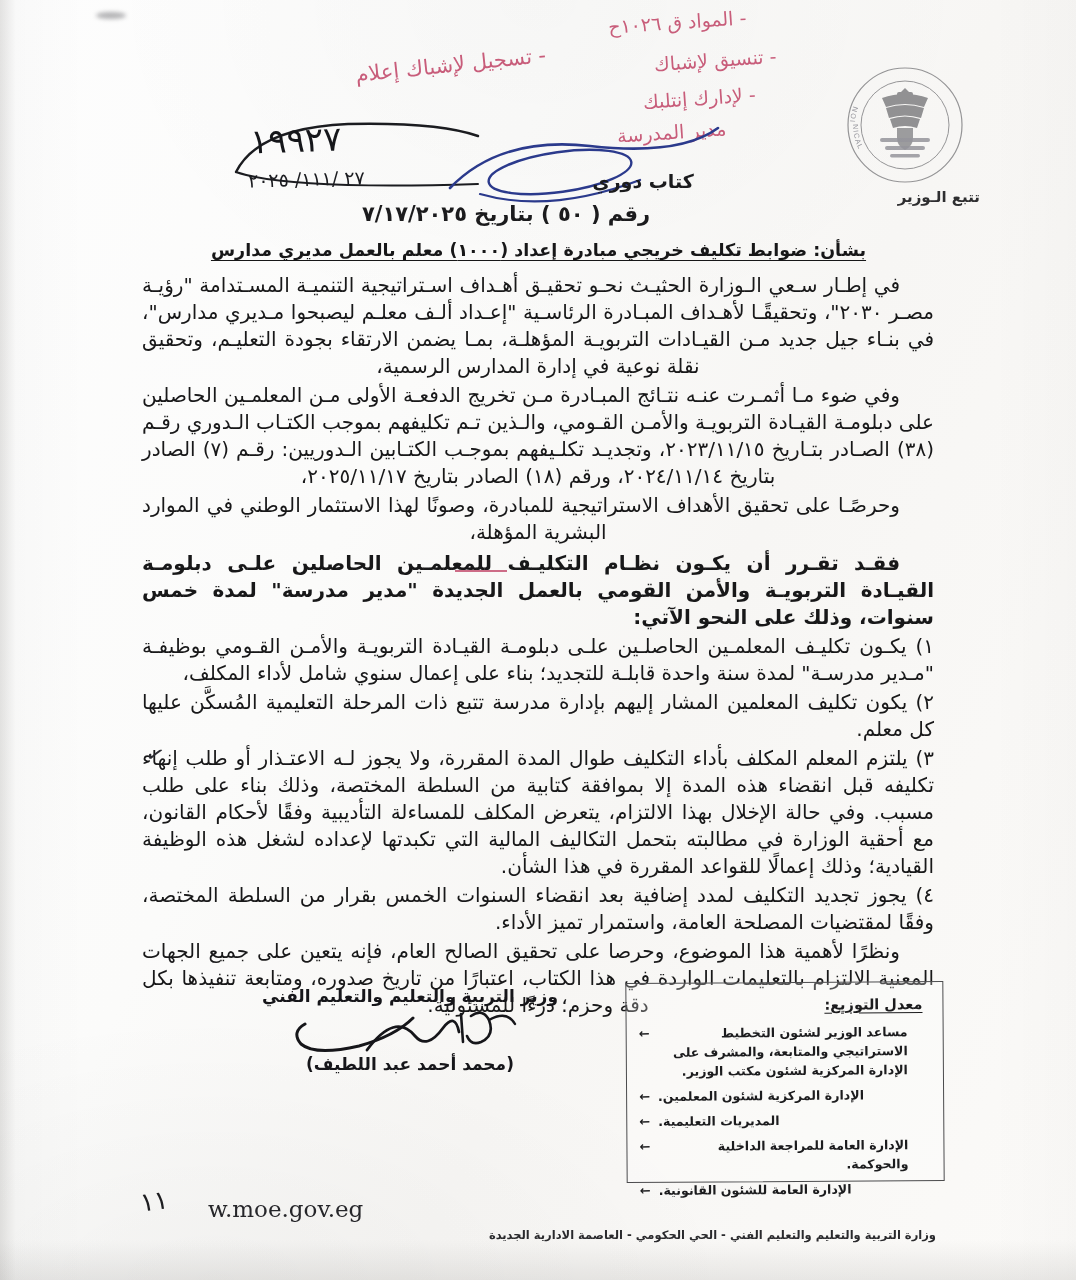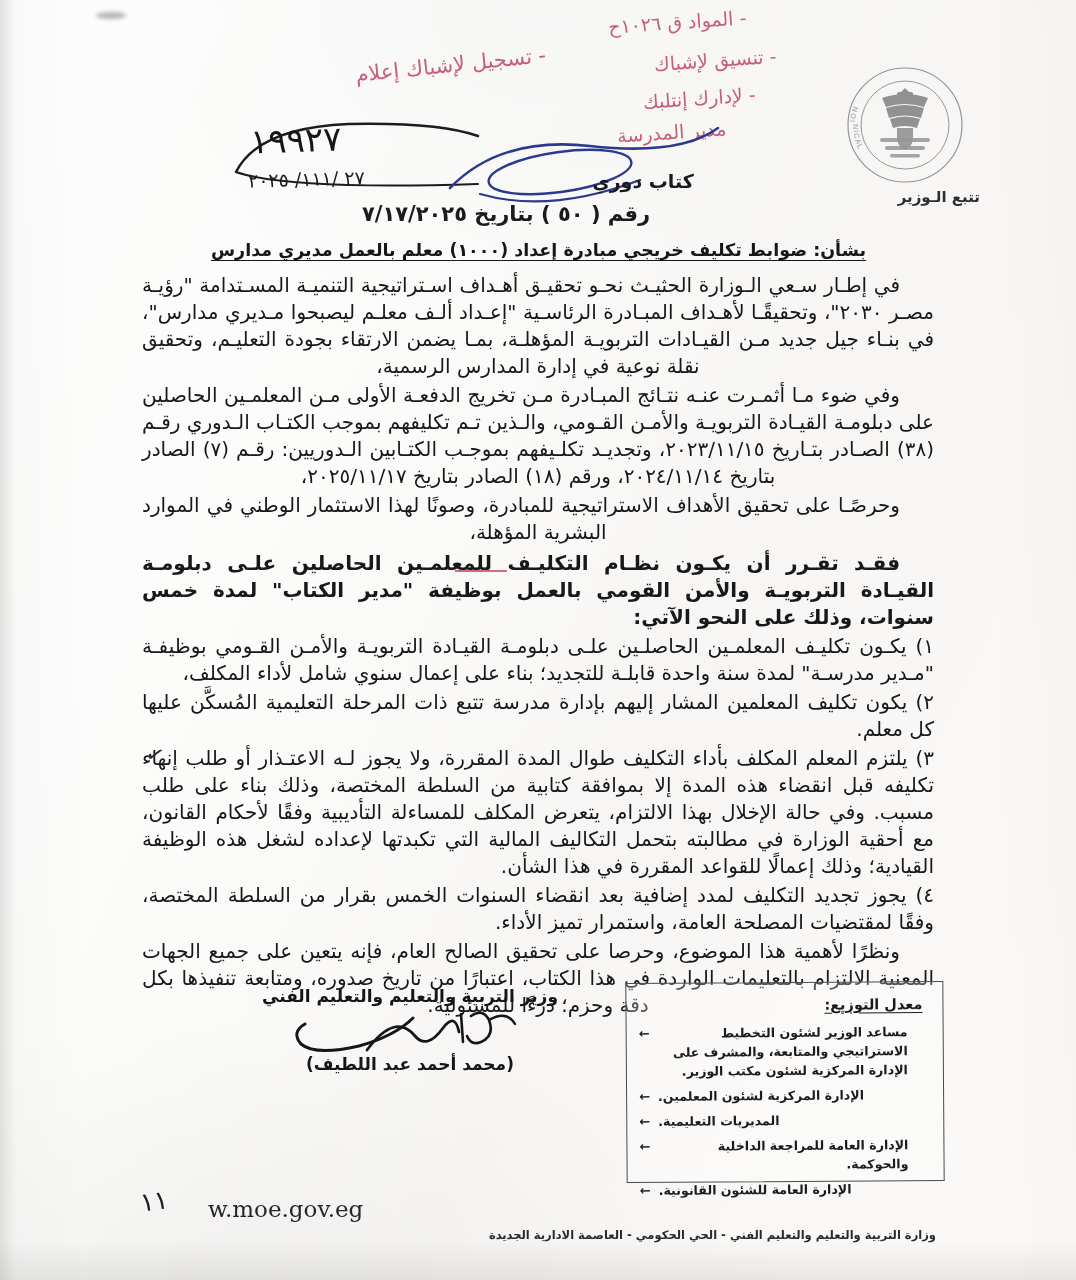--- a/index.html
+++ b/index.html
@@ -264,21 +264,21 @@
   <div class="doc-type">كتاب دوري</div>
   <div class="doc-number-line">رقم ( ٥٠ ) بتاريخ ٧/١٧/٢٠٢٥</div>
 
   <div class="subject">بشأن: ضوابط تكليف خريجي مبادرة إعداد (١٠٠٠) معلم بالعمل مديري مدارس</div>
 
   <div class="body-block">
     <p class="para">في إطـار سـعي الـوزارة الحثيـث نحـو تحقيـق أهـداف اسـتراتيجية التنميـة المسـتدامة "رؤيـة مصـر ٢٠٣٠"، وتحقيقًـا لأهـداف المبـادرة الرئاسـية "إعـداد ألـف معلـم ليصبحوا مـديري مدارس"، في بنـاء جيل جديد مـن القيـادات التربويـة المؤهلـة، بمـا يضمن الارتقاء بجودة التعليـم، وتحقيق نقلة نوعية في إدارة المدارس الرسمية،</p>
     <p class="para">وفي ضوء مـا أثمـرت عنـه نتـائج المبـادرة مـن تخريج الدفعـة الأولى مـن المعلمـين الحاصلين على دبلومـة القيـادة التربويـة والأمـن القـومي، والـذين تـم تكليفهم بموجب الكتـاب الـدوري رقـم (٣٨) الصـادر بتـاريخ ٢٠٢٣/١١/١٥، وتجديـد تكلـيفهم بموجـب الكتـابين الـدوريين: رقـم (٧) الصادر بتاريخ ٢٠٢٤/١١/١٤، ورقم (١٨) الصادر بتاريخ ٢٠٢٥/١١/١٧،</p>
     <p class="para centerlast">وحرصًـا على تحقيق الأهداف الاستراتيجية للمبادرة، وصونًا لهذا الاستثمار الوطني في الموارد البشرية المؤهلة،</p>
 
-    <p class="decision">فقـد تقـرر أن يكـون نظـام التكليـف للمعلمـين الحاصلين علـى دبلومـة القيـادة التربويـة والأمن القومي بالعمل بوظيفة "مدير الكتاب" لمدة خمس سنوات، وذلك على النحو الآتي:</p>
+    <p class="decision">فقـد تقـرر أن يكـون نظـام التكليـف للمعلمـين الحاصلين علـى دبلومـة القيـادة التربويـة والأمن القومي بالعمل الجديدة "مدير مدرسة" لمدة خمس سنوات، وذلك على النحو الآتي:</p>
 
     <p class="item">
       <span>١)</span>
       <span>يكـون تكليـف المعلمـين الحاصلـين علـى دبلومـة القيـادة التربويـة والأمـن القـومي بوظيفـة "مـدير مدرسـة" لمدة سنة واحدة قابلـة للتجديد؛ بناء على إعمال سنوي شامل لأداء المكلف،</span>
     </p>
 
     <p class="item">
       <span>٢)</span>
       <span>يكون تكليف المعلمين المشار إليهم بإدارة مدرسة تتبع ذات المرحلة التعليمية المُسكَّن عليها كل معلم.</span>
     </p>

